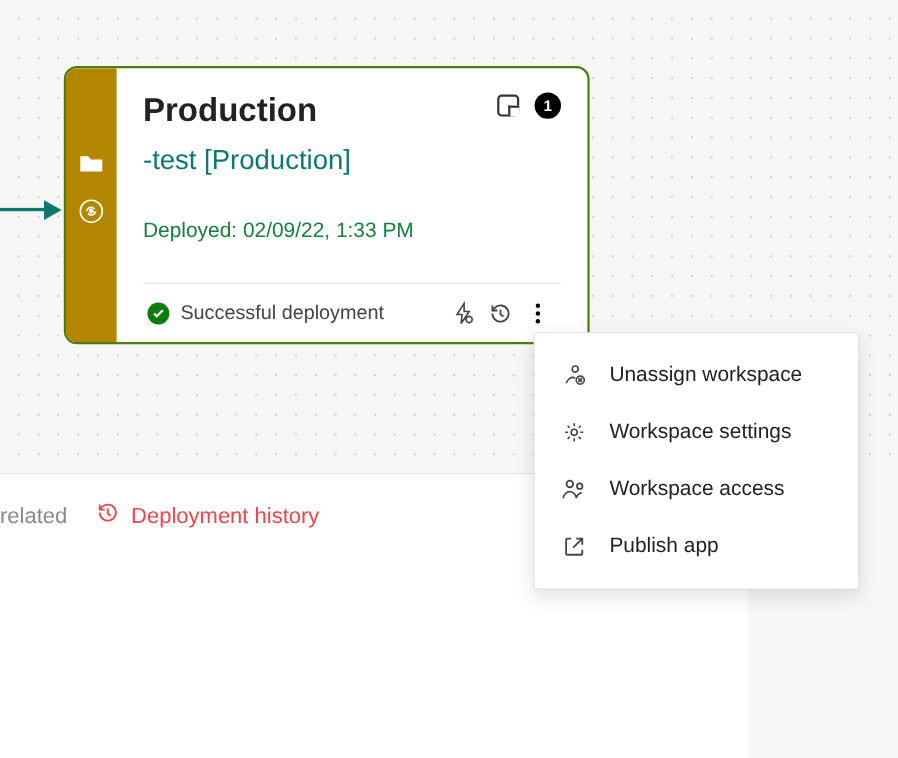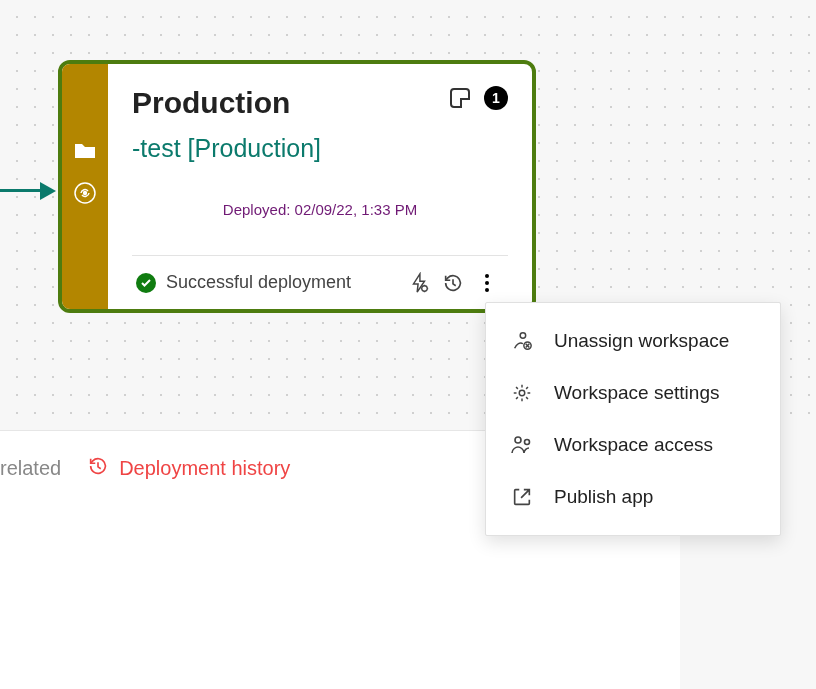--- a/index.html
+++ b/index.html
@@ -35,21 +35,21 @@
       left: 40px; top: -4px;
       width: 0; height: 0;
       border-top: 9px solid transparent;
       border-bottom: 9px solid transparent;
       border-left: 16px solid #0b7a6c;
     }
     .card {
       position: absolute;
       left: 58px; top: 60px;
       width: 478px; height: 253px;
-      border: 4px solid #4d7c0f;
+      border: 2px solid #4d7c0f;
       border-radius: 12px;
       background: #fff;
       display: flex;
       overflow: hidden;
     }
     .card-rail {
       width: 46px;
       background: #b38600;
       display: flex;
       flex-direction: column;
@@ -59,21 +59,21 @@
     }
     .rail-ico { color: #fff; }
     .card-body { flex: 1; padding: 22px 24px 0 24px; display: flex; flex-direction: column; }
     .card-head { display: flex; align-items: flex-start; justify-content: space-between; }
     .card-title { font-size: 30px; font-weight: 600; color: #222; }
     .card-sub { font-size: 25px; color: #0b7a6c; margin-top: 14px; }
     .card-head-icons { display: flex; align-items: center; gap: 14px; }
     .note-ico { width: 20px; height: 20px; border: 2px solid #333; border-radius: 4px; position: relative; }
     .note-ico::after { content:""; position:absolute; right:-2px; bottom:-2px; width:8px; height:8px; background:#fff; border-top:2px solid #333; border-left:2px solid #333; }
     .badge { width: 24px; height: 24px; border-radius: 50%; background: #000; color: #fff; display: flex; align-items:center; justify-content:center; font-size: 14px; font-weight:600; }
-    .card-ts { margin-top: 38px; font-size: 15px; color: #701a75; text-align: center; }
+    .card-ts { margin-top: 38px; font-size: 19px; color: #15803d; }
     .card-foot {
       margin-top: auto;
       border-top: 1px solid #e3e3e3;
       height: 54px;
       display: flex;
       align-items: center;
       padding: 0 4px;
     }
     .status-dot { width: 20px; height: 20px; background: #107c10; border-radius: 50%; display:flex; align-items:center; justify-content:center; margin-right: 10px; }
     .status-txt { font-size: 18px; color: #444; flex: 1; }

